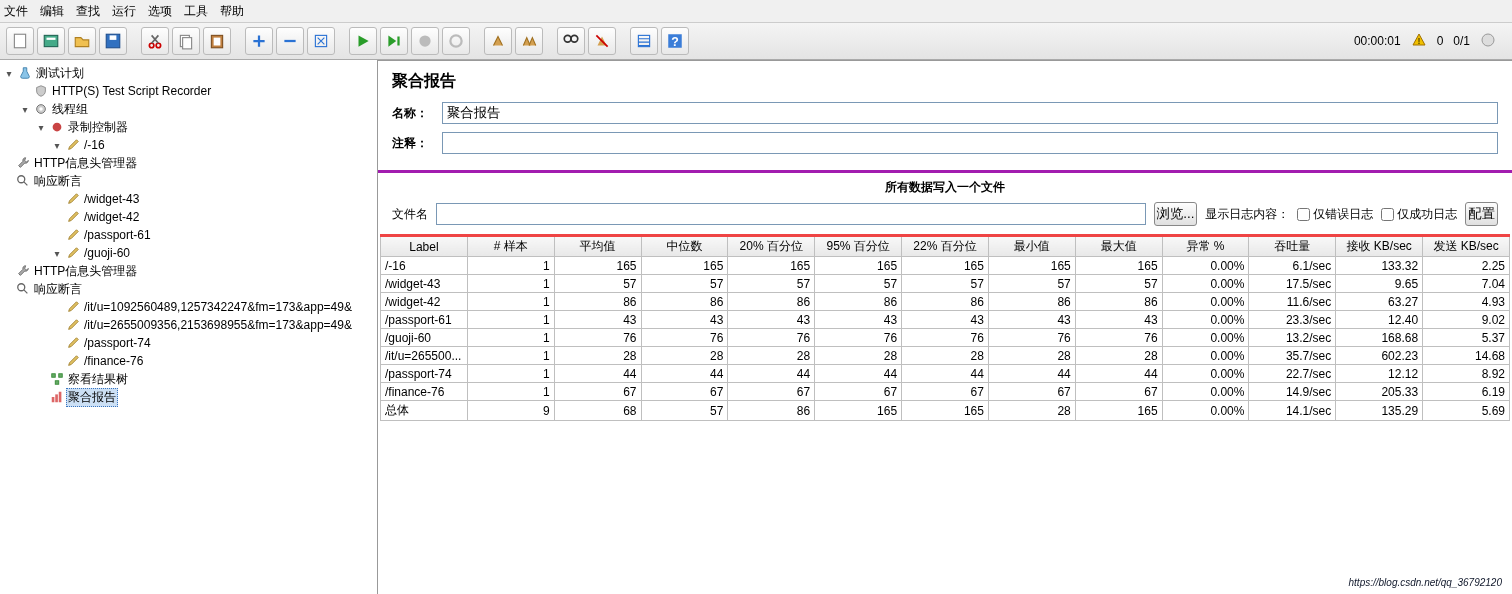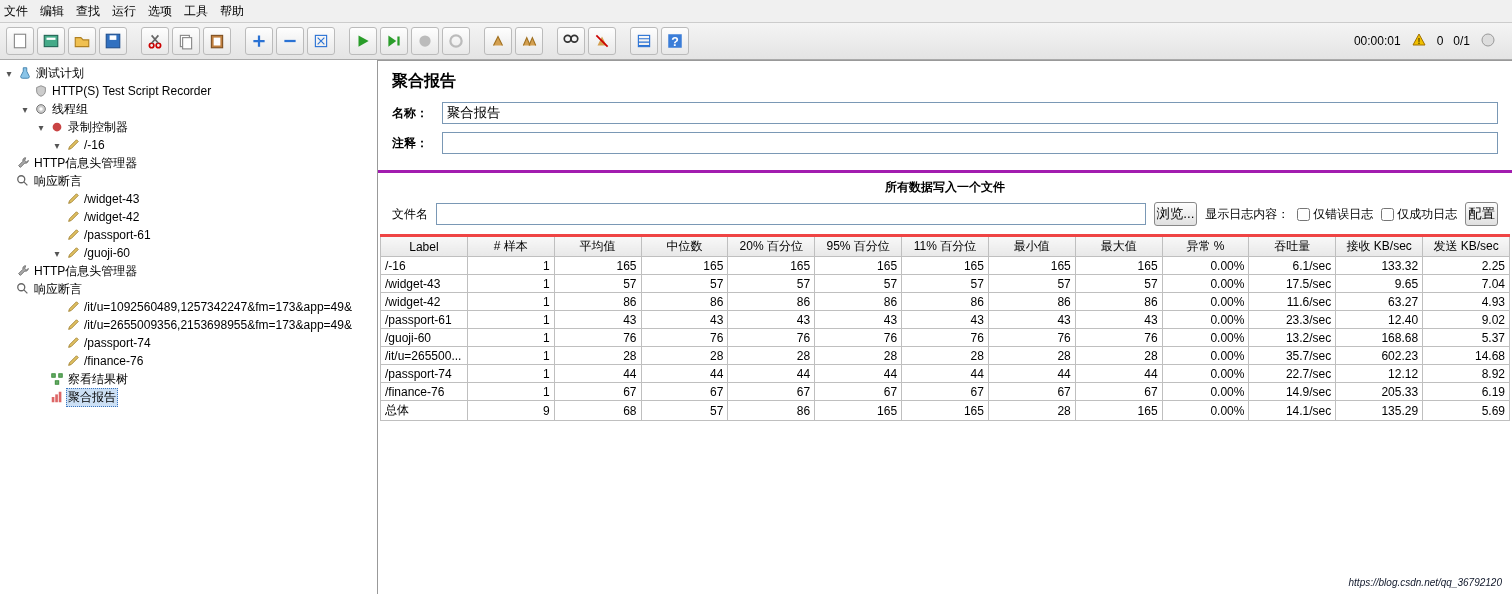--- a/index.html
+++ b/index.html
@@ -399,21 +399,21 @@
     <div class="table-wrap">
       <table id="tbl">
         <thead>
             <tr id="thr">
               <th>Label</th>
               <th># 样本</th>
               <th>平均值</th>
               <th>中位数</th>
               <th>20% 百分位</th>
               <th>95% 百分位</th>
-              <th>11% 百分位</th>
+              <th>22% 百分位</th>
               <th>最小值</th>
               <th>最大值</th>
               <th>异常 %</th>
               <th>吞吐量</th>
               <th>接收 KB/sec</th>
               <th>发送 KB/sec</th>
             </tr>
           </thead>
         <tbody id="tbd">
             <tr>

